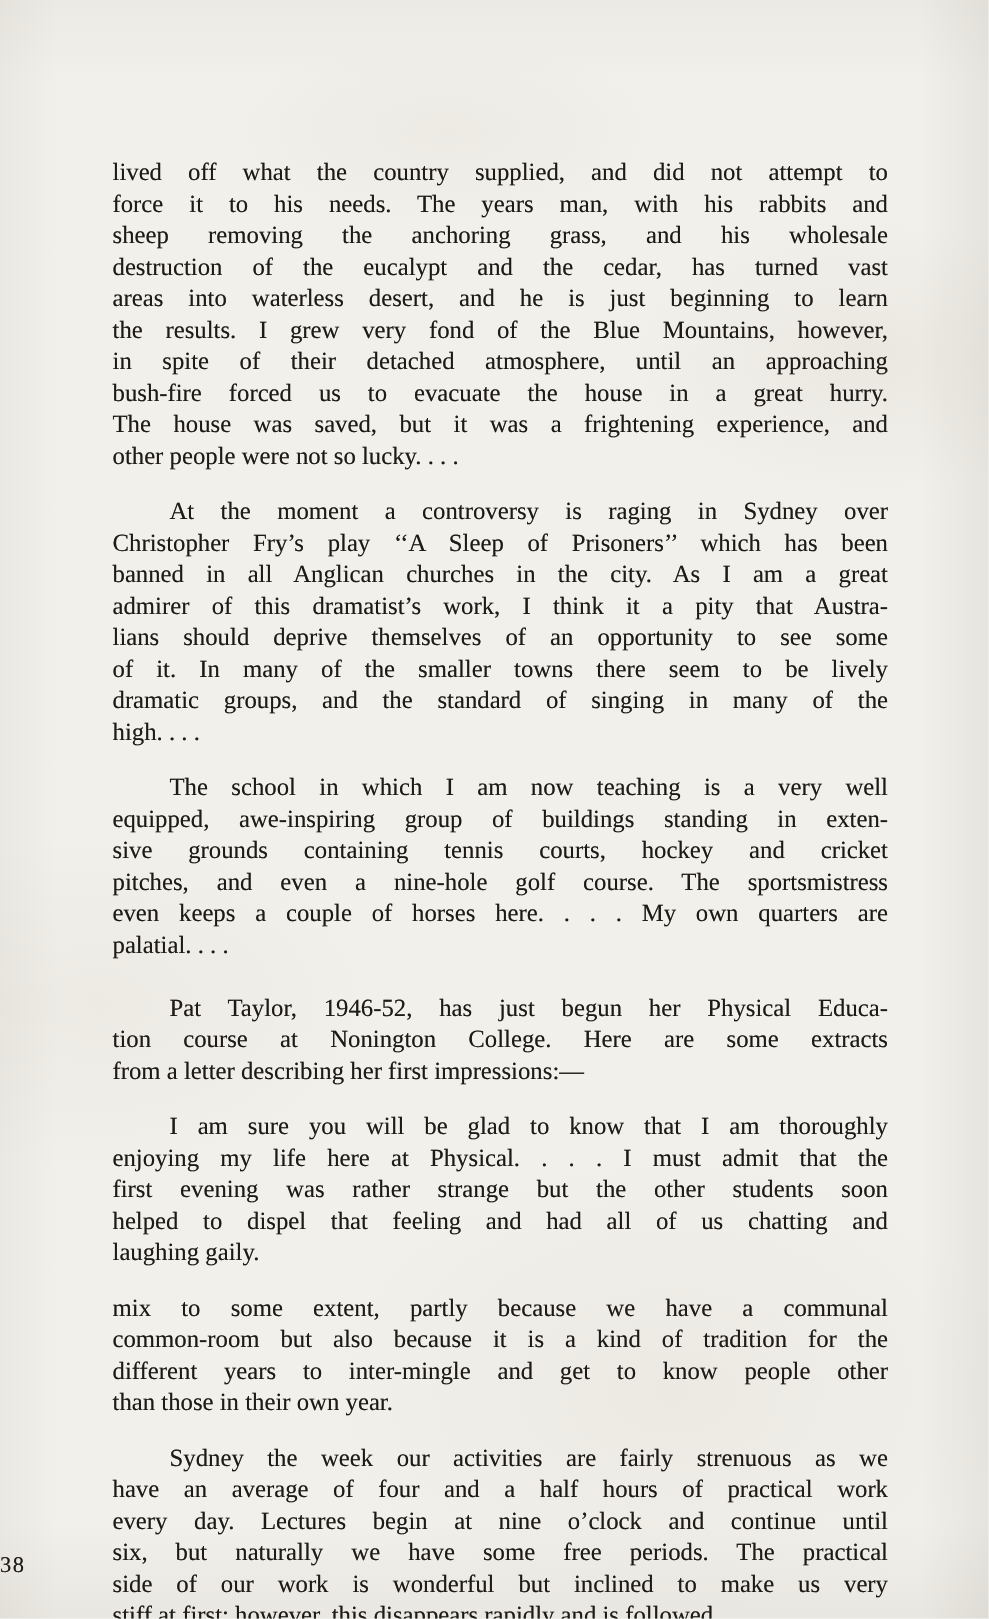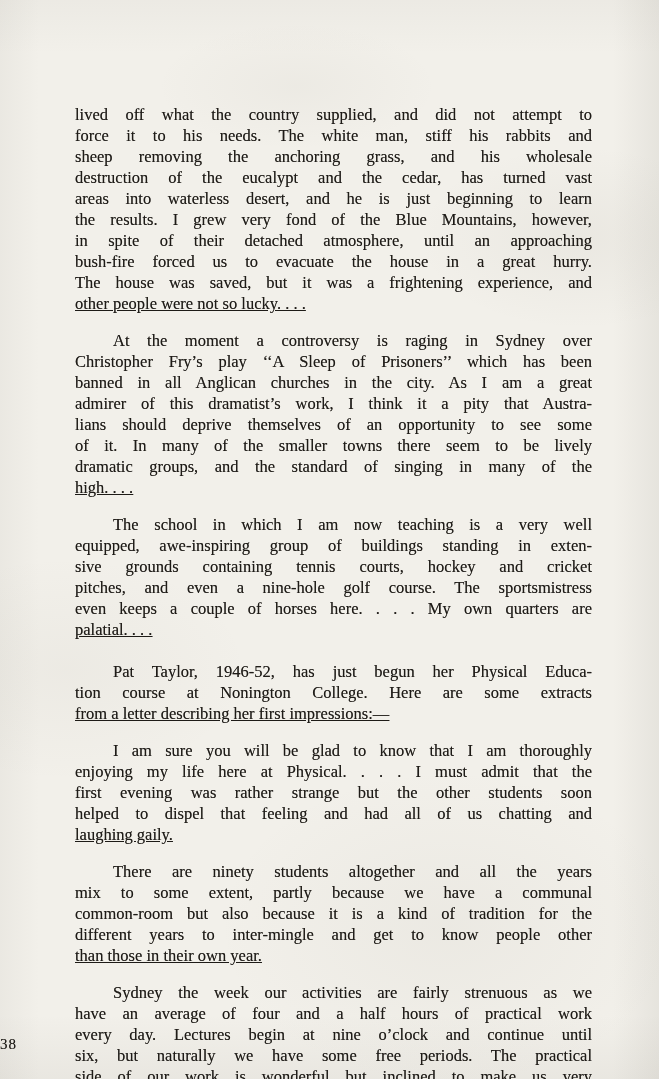--- a/index.html
+++ b/index.html
@@ -42,21 +42,20 @@
     margin-top: 21px;
   }
   .line {
     text-align: justify;
     text-align-last: justify;
     text-shadow: 0 0 0.4px rgba(30,27,23,0.55);
   }
   .line.last {
     text-align: right;
     text-align-last: left;
-    text-decoration: underline;
   }
   .line.indent {
     padding-left: 38px;
   }
   .page-number {
     position: absolute;
     top: 1036px;
     left: 0;
     width: 659px;
     font-size: 15px;
@@ -64,21 +63,21 @@
     text-shadow: 0 0 0.4px rgba(30,27,23,0.55);
   }
 </style>
 </head>
 <body>
 
 <div class="page">
   <div class="text-block" id="text-block">
       <div class="para">
         <div class="line">lived off what the country supplied, and did not attempt to</div>
-        <div class="line">force it to his needs.  The white man, stiff his rabbits and</div>
+        <div class="line">force it to his needs.  The years man, with his rabbits and</div>
         <div class="line">sheep removing the anchoring grass, and his wholesale</div>
         <div class="line">destruction of the eucalypt and the cedar, has turned vast</div>
         <div class="line">areas into waterless desert, and he is just beginning to learn</div>
         <div class="line">the results.  I grew very fond of the Blue Mountains, however,</div>
         <div class="line">in spite of their detached atmosphere, until an approaching</div>
         <div class="line">bush-fire forced us to evacuate the house in a great hurry.</div>
         <div class="line">The house was saved, but it was a frightening experience, and</div>
         <div class="line last">other people were not so lucky. . . .</div>
       </div>
       <div class="para">
@@ -105,21 +104,20 @@
         <div class="line last">from a letter describing her first impressions:—</div>
       </div>
       <div class="para">
         <div class="line indent">I am sure you will be glad to know that I am thoroughly</div>
         <div class="line">enjoying my life here at Physical. . . .  I must admit that the</div>
         <div class="line">first evening was rather strange but the other students soon</div>
         <div class="line">helped to dispel that feeling and had all of us chatting and</div>
         <div class="line last">laughing gaily.</div>
       </div>
       <div class="para">
-        <div class="line indent">There are ninety students altogether and all the years</div>
         <div class="line">mix to some extent, partly because we have a communal</div>
         <div class="line">common-room but also because it is a kind of tradition for the</div>
         <div class="line">different years to inter-mingle and get to know people other</div>
         <div class="line last">than those in their own year.</div>
       </div>
       <div class="para">
         <div class="line indent">Sydney the week our activities are fairly strenuous as we</div>
         <div class="line">have an average of four and a half hours of practical work</div>
         <div class="line">every day.  Lectures begin at nine o’clock and continue until</div>
         <div class="line">six, but naturally we have some free periods.  The practical</div>

